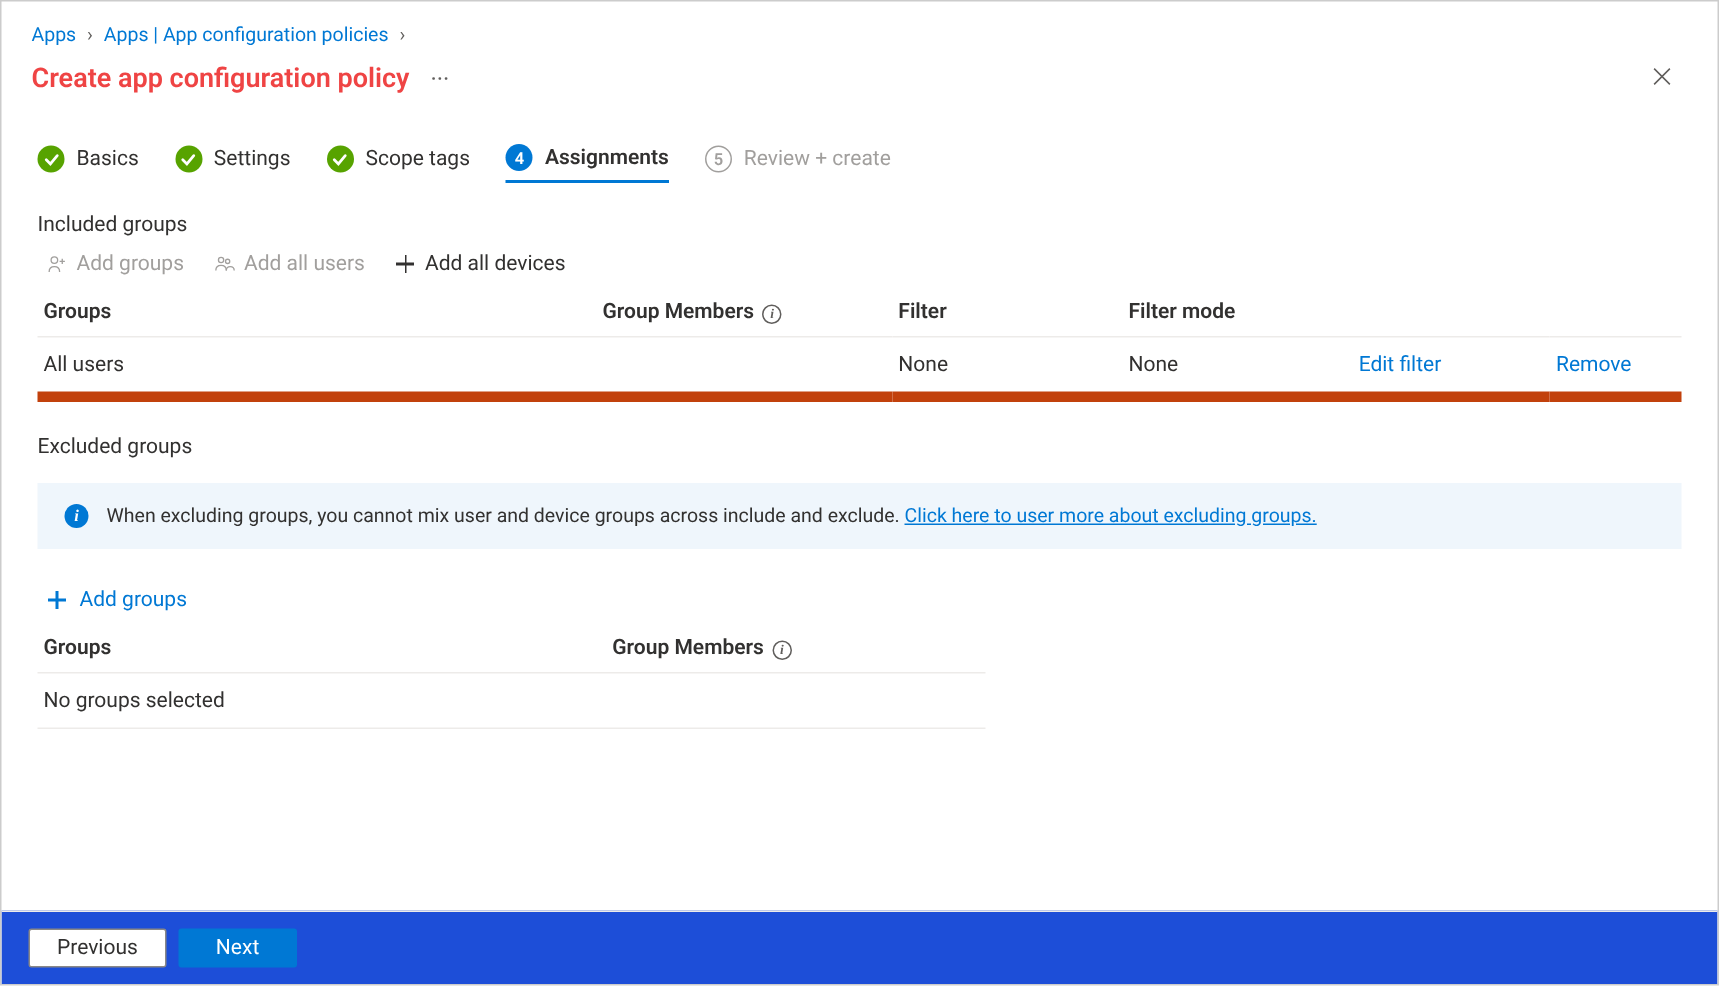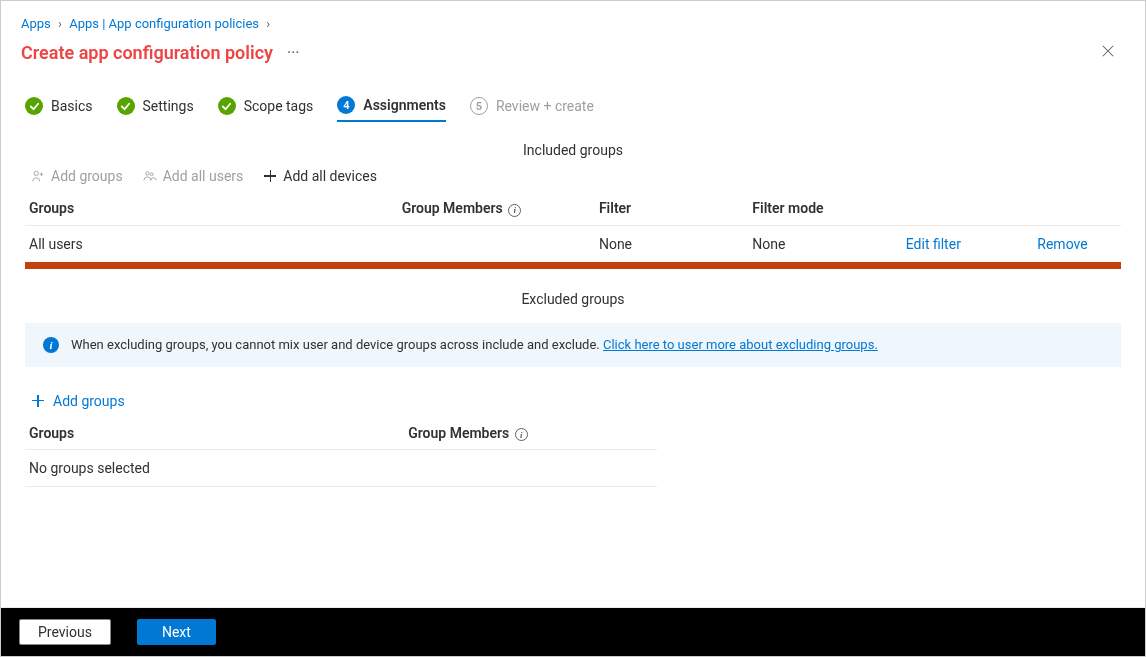--- a/index.html
+++ b/index.html
@@ -71,21 +71,20 @@
       display: inline-flex; align-items: center; justify-content: center;
       font-size: 11px; font-weight: 600;
     }
     .tab-badge-num.active { background: #0078d4; color: #fff; }
     .tab-badge-num.pending { border: 1px solid #a19f9d; color: #a19f9d; background: #fff; }
 
     .section-title {
       padding: 14px 24px 10px 24px;
       font-size: 14px;
       color: #323130;
-      text-align: center;
     }
     .toolbar {
       display: flex;
       gap: 20px;
       padding: 0 24px 10px 30px;
       align-items: center;
     }
     .toolbar-btn {
       display: inline-flex;
       align-items: center;
@@ -189,39 +188,38 @@
       color: #323130;
     }
 
     .footer {
       position: absolute;
       bottom: 0; left: 0; right: 0;
       border-top: 1px solid #edebe9;
       padding: 11px 18px;
       display: flex;
       gap: 8px;
-      background: #000000;
+      background: #1d4ed8;
       align-items: flex-end;
     }
     .btn {
       border: 1px solid #8a8886;
       background: #fff;
       color: #323130;
       font-size: 14px;
       padding: 4px 18px;
       cursor: pointer;
       border-radius: 2px;
       font-family: inherit;
     }
     .btn.primary {
       background: #0078d4;
       border-color: #0078d4;
       color: #fff;
       padding: 4px 24px;
-      margin-left: 18px;
     }
   </style>
 </head>
 <body>
 
 
 
 <div class="breadcrumb">
   <a>Apps</a>
   <span class="sep">›</span>

